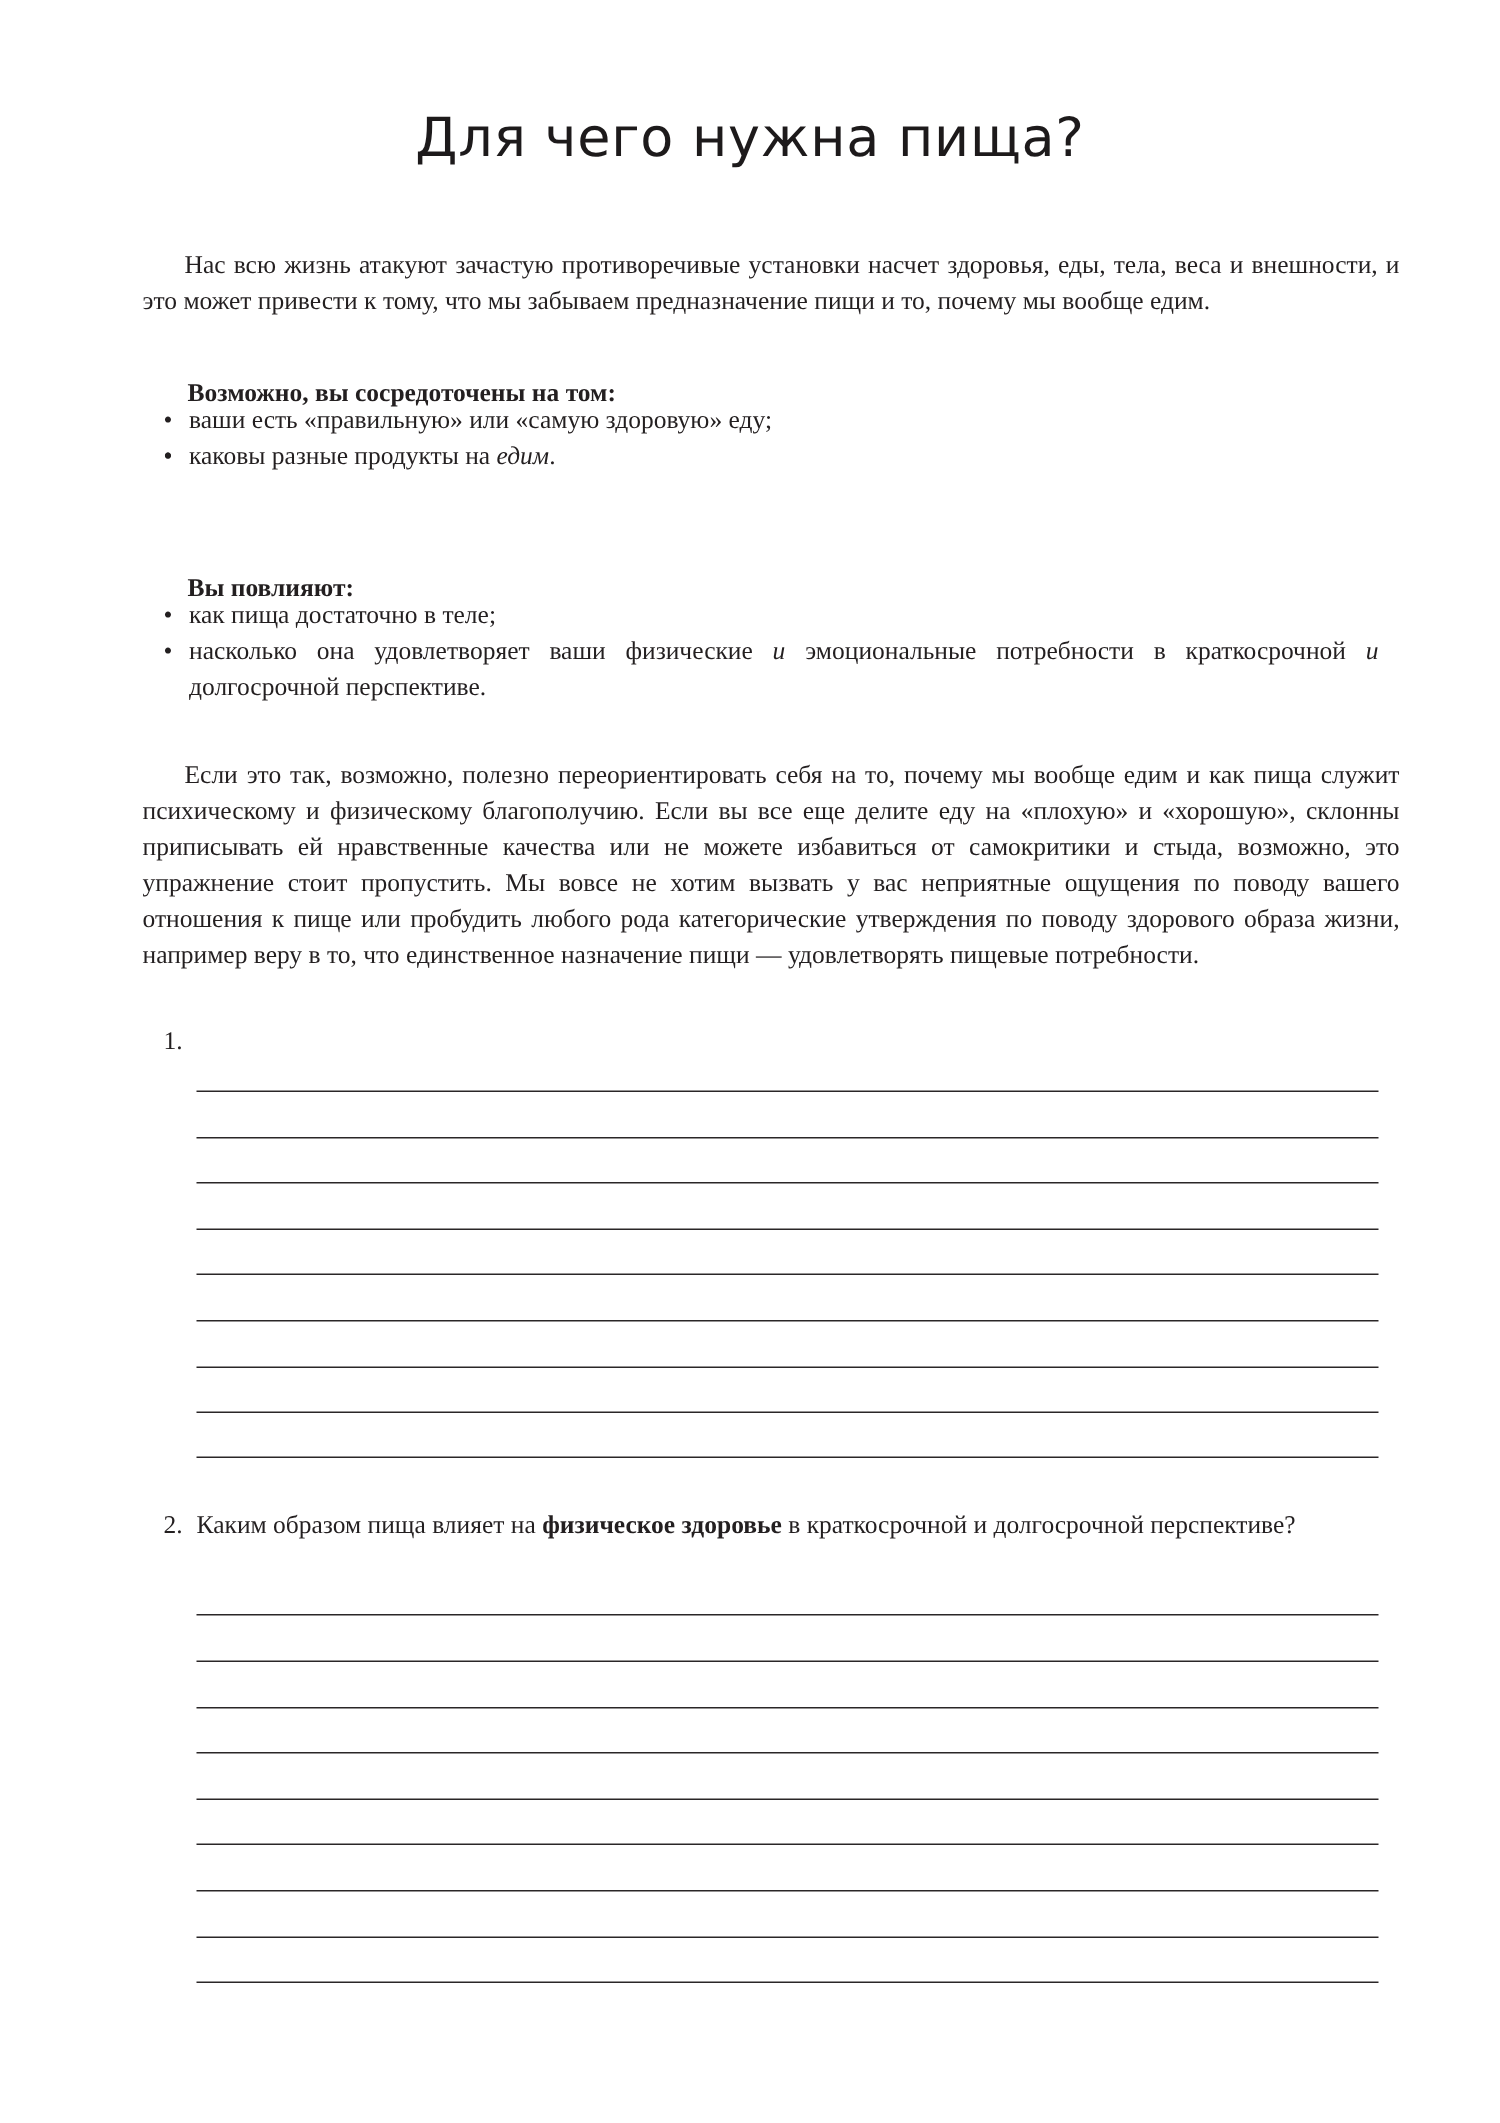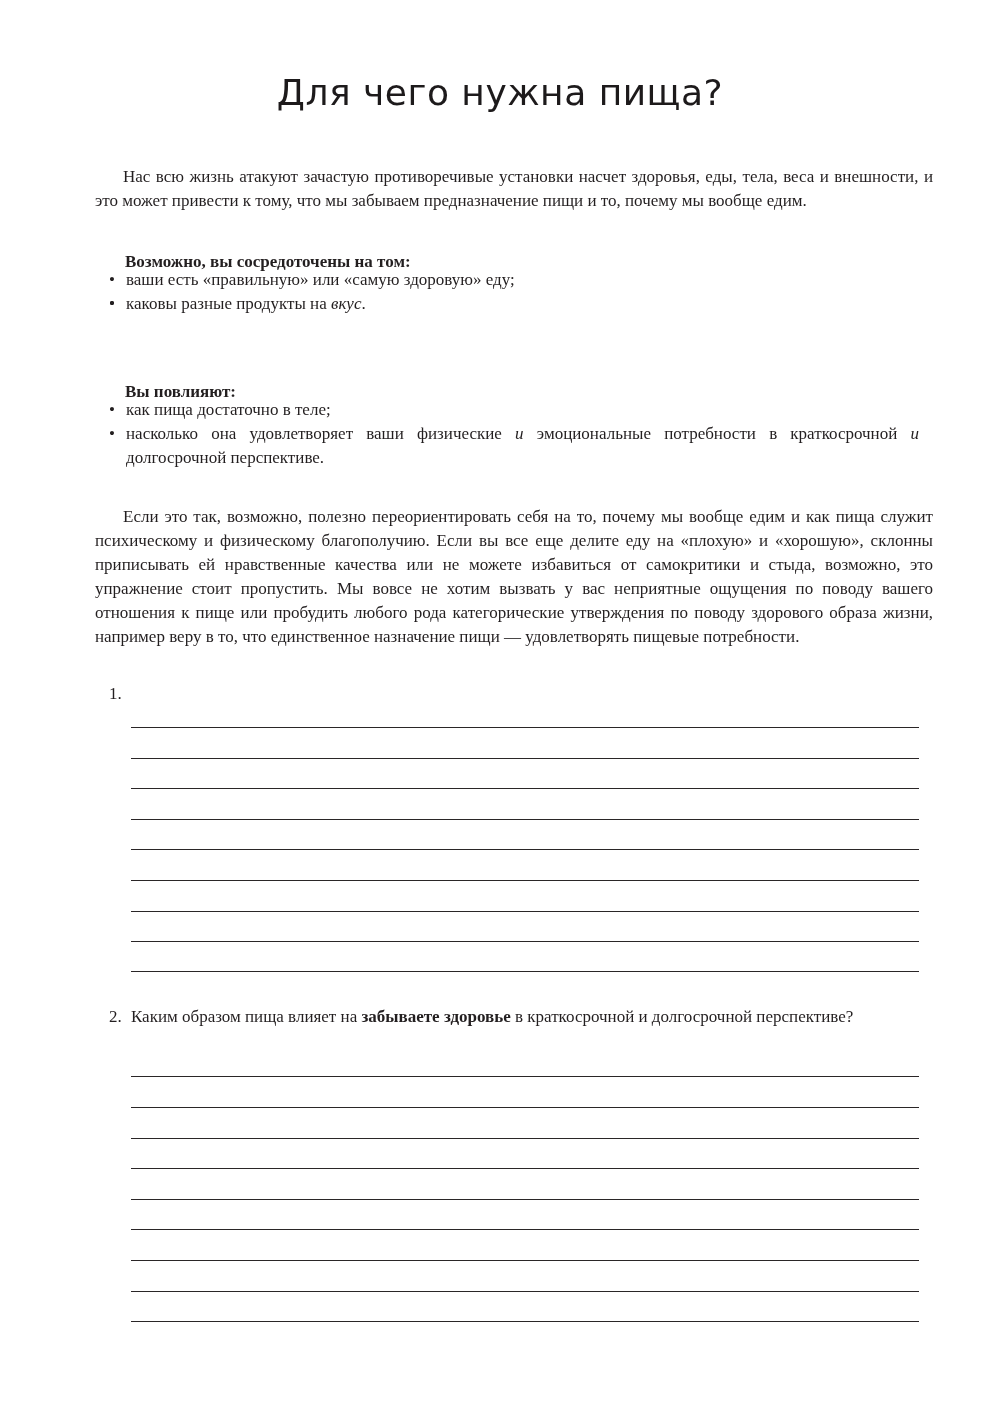--- a/index.html
+++ b/index.html
@@ -47,21 +47,21 @@
   <ul class="blist serif" style="top:268px;">
     <li>
       <span class="bullet">•</span>
       <span>ваши есть «правильную» или «самую здоровую» еду;</span>
     </li>
     <li>
       <span class="bullet">•</span>
     </li>
     <li>
       <span class="bullet">•</span>
-      <span>каковы разные продукты на </span><em>вкус</em><span>.</span>
+      <span>каковы разные продукты на </span><em>едим</em><span>.</span>
     </li>
   </ul>
 
   <p class="heading serif" style="top:364px;">Вы повлияют:</p>
 
   <ul class="blist serif" style="top:398px;">
     <li>
       <span class="bullet">•</span>
       <span>как пища достаточно в теле;</span>
     </li>
@@ -84,21 +84,21 @@
     <div class="rule" style="top:819px;"></div>
     <div class="rule" style="top:849px;"></div>
     <div class="rule" style="top:880px;"></div>
     <div class="rule" style="top:911px;"></div>
     <div class="rule" style="top:941px;"></div>
     <div class="rule" style="top:971px;"></div>
   </div>
 
   <div class="question serif" style="top:1005px;">
     <span class="qnum">2.</span>
-    <span>Каким образом пища влияет на </span><strong>забываете здоровье</strong><span> в краткосрочной и долгосрочной перспективе?</span>
+    <span>Каким образом пища влияет на </span><strong>физическое здоровье</strong><span> в краткосрочной и долгосрочной перспективе?</span>
   </div>
 
   <div>
     <div class="rule" style="top:1076px;"></div>
     <div class="rule" style="top:1107px;"></div>
     <div class="rule" style="top:1138px;"></div>
     <div class="rule" style="top:1168px;"></div>
     <div class="rule" style="top:1199px;"></div>
     <div class="rule" style="top:1229px;"></div>
     <div class="rule" style="top:1260px;"></div>

